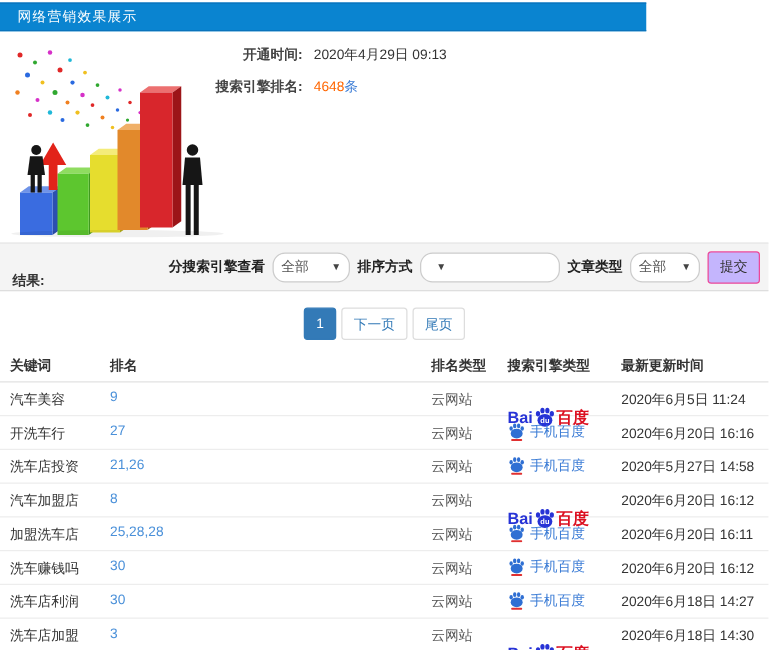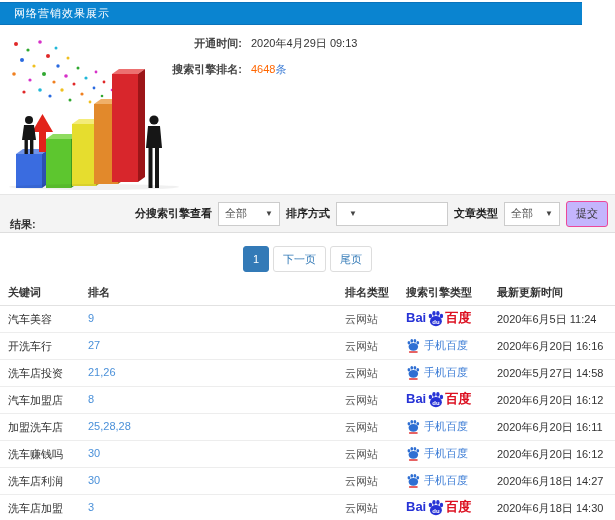--- a/index.html
+++ b/index.html
@@ -1,20 +1,20 @@
 <!DOCTYPE html>
 <html><head>
 <meta charset="utf-8">
 <style>
   html,body{margin:0;padding:0;background:#fff;}
   .page{position:relative;width:615px;height:520px;overflow:hidden;background:#fff;
         font-family:"Liberation Sans","DejaVu Sans",sans-serif;font-size:11px;color:#333;}
 
   
-  .topbar{position:absolute;left:0;top:2px;width:582px;height:23px;background:#0a84d0;
+  .topbar{position:absolute;left:0;top:2px;width:517px;height:23px;background:#0a84d0;
           border-top:1px solid #0a73bb;border-bottom:1px solid #0a73bb;box-sizing:border-box;
           display:flex;align-items:center;}
   .topbar-title{color:#fff;margin-left:14px;letter-spacing:1px;}
 
   
   .clipart{position:absolute;left:4px;top:36px;}
 
   
   .info{position:absolute;left:0;top:31px;width:615px;}
   .info-row{display:flex;align-items:center;height:25.5px;}
@@ -23,21 +23,21 @@
   .link{color:#3a7bd5;text-decoration:none;cursor:pointer;}
   .count-num{color:#ff6600;}
 
   
   .filterbar{position:absolute;left:0;top:194px;width:615px;height:39px;background:#f4f4f4;
              border-top:1px solid #e6e6e6;border-bottom:1px solid #dedede;box-sizing:border-box;
              display:flex;align-items:flex-end;}
   .result-label{font-weight:bold;margin-left:10px;}
   .filter-controls{position:absolute;right:7px;top:0;height:100%;display:flex;align-items:center;gap:6px;}
   .flabel{font-weight:bold;color:#222;white-space:nowrap;}
-  .select{height:24px;background:#fff;border:1px solid #ccc;border-radius:0;box-sizing:border-box;
+  .select{height:24px;background:#fff;border:1px solid #ccc;border-radius:10px;box-sizing:border-box;
           display:flex;align-items:center;justify-content:space-between;padding:0 6px;color:#555;
           cursor:pointer;white-space:nowrap;}
   .select .caret{font-size:8px;color:#444;margin-left:6px;}
   .sel-engine{width:62px;}
   .sel-sort{width:112px;}
   .sel-type{width:56px;}
   .submit-btn{height:26px;padding:0 9px;background:#c4b5fd;border:1px solid #ec4899;border-radius:3px;
               color:#333;font-size:11px;cursor:pointer;font-family:inherit;}
 
   
@@ -54,21 +54,21 @@
   .trow{position:relative;height:26px;border-bottom:1px solid #ededed;}
   .cell{position:absolute;top:6px;white-space:nowrap;}
   .c-kw{left:8px;color:#333;}
   .c-rank{left:88px;color:#4a90d9;cursor:pointer;}
   .c-rt{left:345px;color:#555;}
   .c-eng{left:406px;top:3px;}
   .c-date{left:497px;color:#333;}
   .col-kw{left:8px;}.col-rank{left:88px;}.col-rt{left:345px;}.col-eng{left:406px;}.col-date{left:497px;}
 
   
-  .baidu{display:inline-flex;align-items:flex-end;font-weight:bold;font-size:13px;line-height:18px;}
+  .baidu{display:inline-flex;align-items:flex-start;font-weight:bold;font-size:13px;line-height:18px;margin-top:16px;}
   .baidu .bai{color:#2733d6;}
   .baidu .hanzi{color:#dc1021;margin-left:1px;}
   .baidu svg{margin-left:1px;display:block;}
   .mbaidu{display:inline-flex;align-items:center;gap:4px;color:#3a7bd5;font-size:11px;margin-top:2px;}
   .mbaidu svg{display:block;}
 </style>
 </head>
 <body>
 
 <div class="page">

